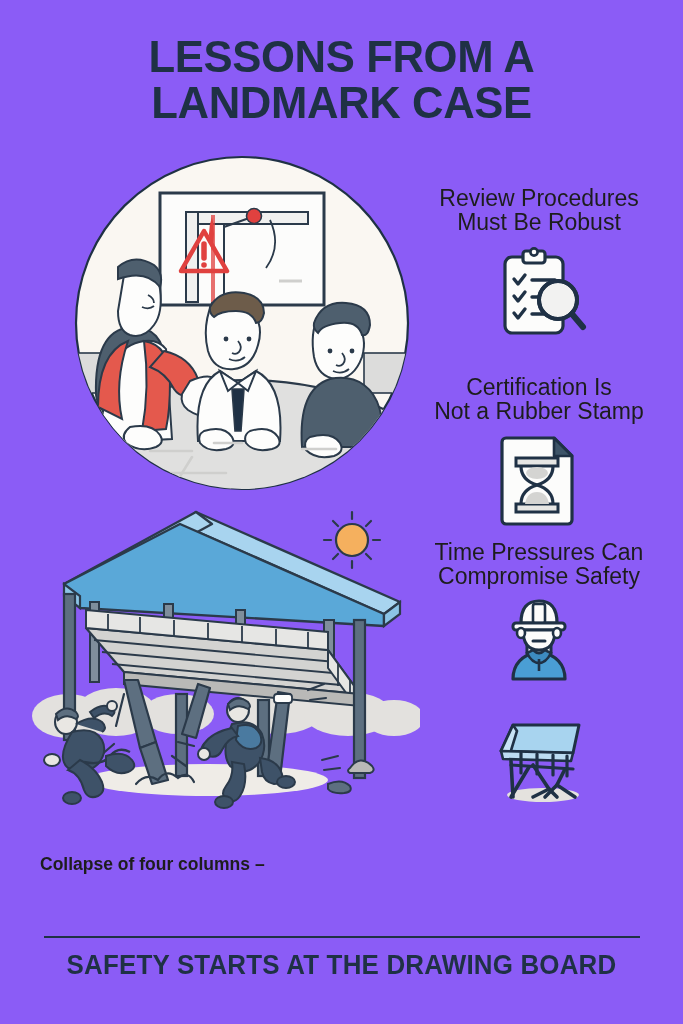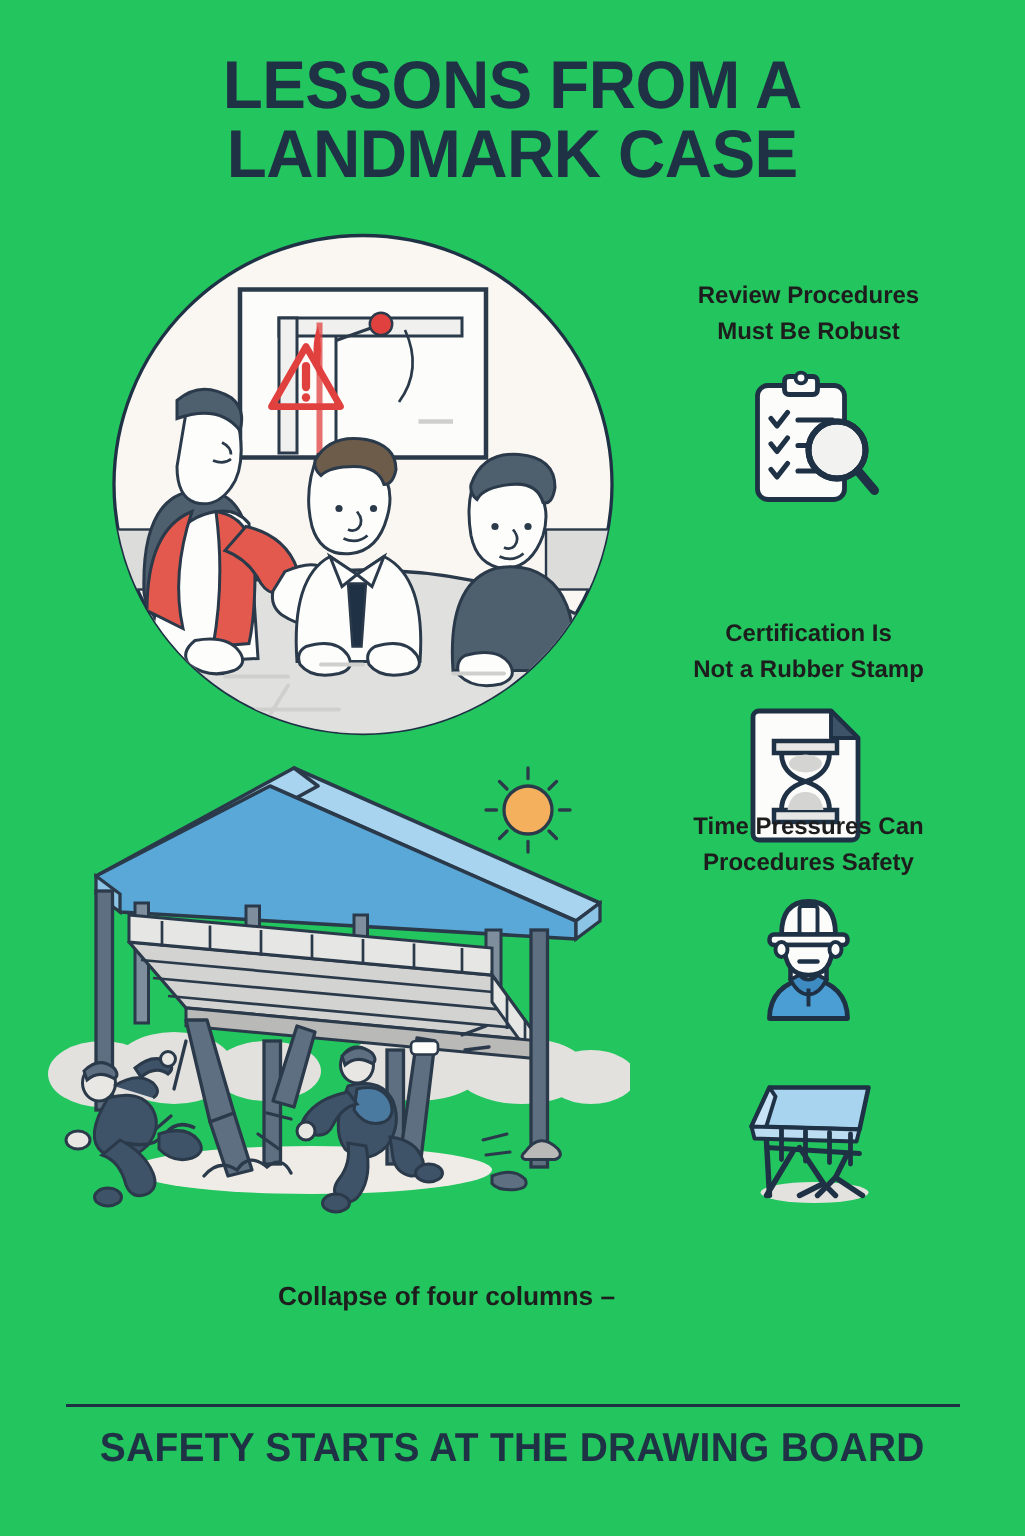--- a/index.html
+++ b/index.html
@@ -7,21 +7,21 @@
     padding: 0;
     background: #faf7f2;
   }
   body {
     font-family: "Liberation Sans", sans-serif;
   }
   .page {
     position: relative;
     width: 683px;
     height: 1024px;
-    background: #22c55e;
+    background: #8b5cf6;
     overflow: hidden;
   }
 
   
   .title-block {
     position: absolute;
     top: 34px;
     left: 0;
     width: 683px;
     text-align: center;
@@ -50,37 +50,37 @@
     left: 28px;
     top: 498px;
     width: 392px;
     height: 340px;
   }
   .caption {
     position: absolute;
     left: 40px;
     top: 852px;
     width: 370px;
-    text-align: right;
+    text-align: left;
     font-size: 17.5px;
     font-weight: bold;
     line-height: 25px;
     color: #1d1d1d;
   }
 
   
   .lesson {
     position: absolute;
     left: 408px;
     width: 262px;
     text-align: center;
   }
   .lesson-label {
-    font-size: 16px;
-    font-weight: bold;
+    font-size: 23px;
+    font-weight: normal;
     line-height: 24px;
     color: #1d1d1d;
     white-space: pre-line;
   }
   .lesson-icon {
     margin: 9px auto 0;
   }
 
   
   .footer-rule {
@@ -345,40 +345,40 @@
           <line x1="45" y1="54" x2="68" y2="54"></line>
           <line x1="45" y1="71" x2="62" y2="71"></line>
         </g>
         <circle cx="71" cy="57" r="19" fill="#f2f2f1" stroke="#1f3145" stroke-width="4"></circle>
         <circle cx="71" cy="57" r="19" fill="none" stroke="#1f3145" stroke-width="4"></circle>
         <line x1="85" y1="71" x2="96" y2="84" stroke="#1f3145" stroke-width="6" stroke-linecap="round"></line>
       </svg>
     </div>
   </div>
 
-  <div class="lesson" style="top:375px;margin-top:36px;">
+  <div class="lesson" style="top:375px;">
     <div class="lesson-label">Certification Is
 Not a Rubber Stamp</div>
     <div class="lesson-icon">
       <svg width="90" height="94" viewBox="0 0 90 94">
         <path d="M12 6 h48 l18 18 v64 a4 4 0 0 1 -4 4 h-62 a4 4 0 0 1 -4 -4 v-78 a4 4 0 0 1 4 -4 z" fill="#fcfcfb" stroke="#1f3145" stroke-width="3.2" stroke-linejoin="round"></path>
         <path d="M60 6 l18 18 h-18 z" fill="#3d5468" stroke="#1f3145" stroke-width="2.6" stroke-linejoin="round"></path>
         <rect x="22" y="26" width="42" height="8" fill="#e6e6e4" stroke="#1f3145" stroke-width="3"></rect>
         <rect x="22" y="72" width="42" height="8" fill="#e6e6e4" stroke="#1f3145" stroke-width="3"></rect>
         <path d="M27 34 q0 14 16 19 q-16 5 -16 19" fill="none" stroke="#1f3145" stroke-width="3.2"></path>
         <path d="M59 34 q0 14 -16 19 q16 5 16 19" fill="none" stroke="#1f3145" stroke-width="3.2"></path>
         <ellipse cx="43" cy="41" rx="11" ry="6" fill="#d4d4d2"></ellipse>
         <path d="M31 72 q2 -12 12 -12 q10 0 12 12 z" fill="#d4d4d2"></path>
       </svg>
     </div>
   </div>
 
   <div class="lesson" style="top:540px;">
     <div class="lesson-label">Time Pressures Can
-Procedures Safety</div>
+Compromise Safety</div>
     <div class="lesson-icon">
       <svg width="100" height="92" viewBox="0 0 100 92">
         <path d="M24 82 q0 -22 26 -28 q26 6 26 28 z" fill="#4a9ed4" stroke="#1f3145" stroke-width="3.2" stroke-linejoin="round"></path>
         <path d="M38 56 q12 10 24 0 l0 -14 l-24 0 z" fill="#fcfcfb" stroke="#1f3145" stroke-width="3"></path>
         <path d="M38 56 q5 10 12 10 q7 0 12 -10 l-6 -3 q-6 6 -12 0 z" fill="#3d8bc0" stroke="#1f3145" stroke-width="2.6"></path>
         <line x1="50" y1="62" x2="50" y2="74" stroke="#1f3145" stroke-width="2.6"></line>
         <path d="M32 26 q0 -22 18 -22 q18 0 18 22 z" fill="#fcfcfb" stroke="#1f3145" stroke-width="3.2" stroke-linejoin="round"></path>
         <rect x="44" y="7" width="12" height="19" rx="2" fill="#fcfcfb" stroke="#1f3145" stroke-width="2.6"></rect>
         <rect x="24" y="26" width="52" height="7" rx="3" fill="#fcfcfb" stroke="#1f3145" stroke-width="3"></rect>
         <path d="M34 33 q0 20 16 20 q16 0 16 -20 z" fill="#fcfcfb" stroke="#1f3145" stroke-width="3"></path>

